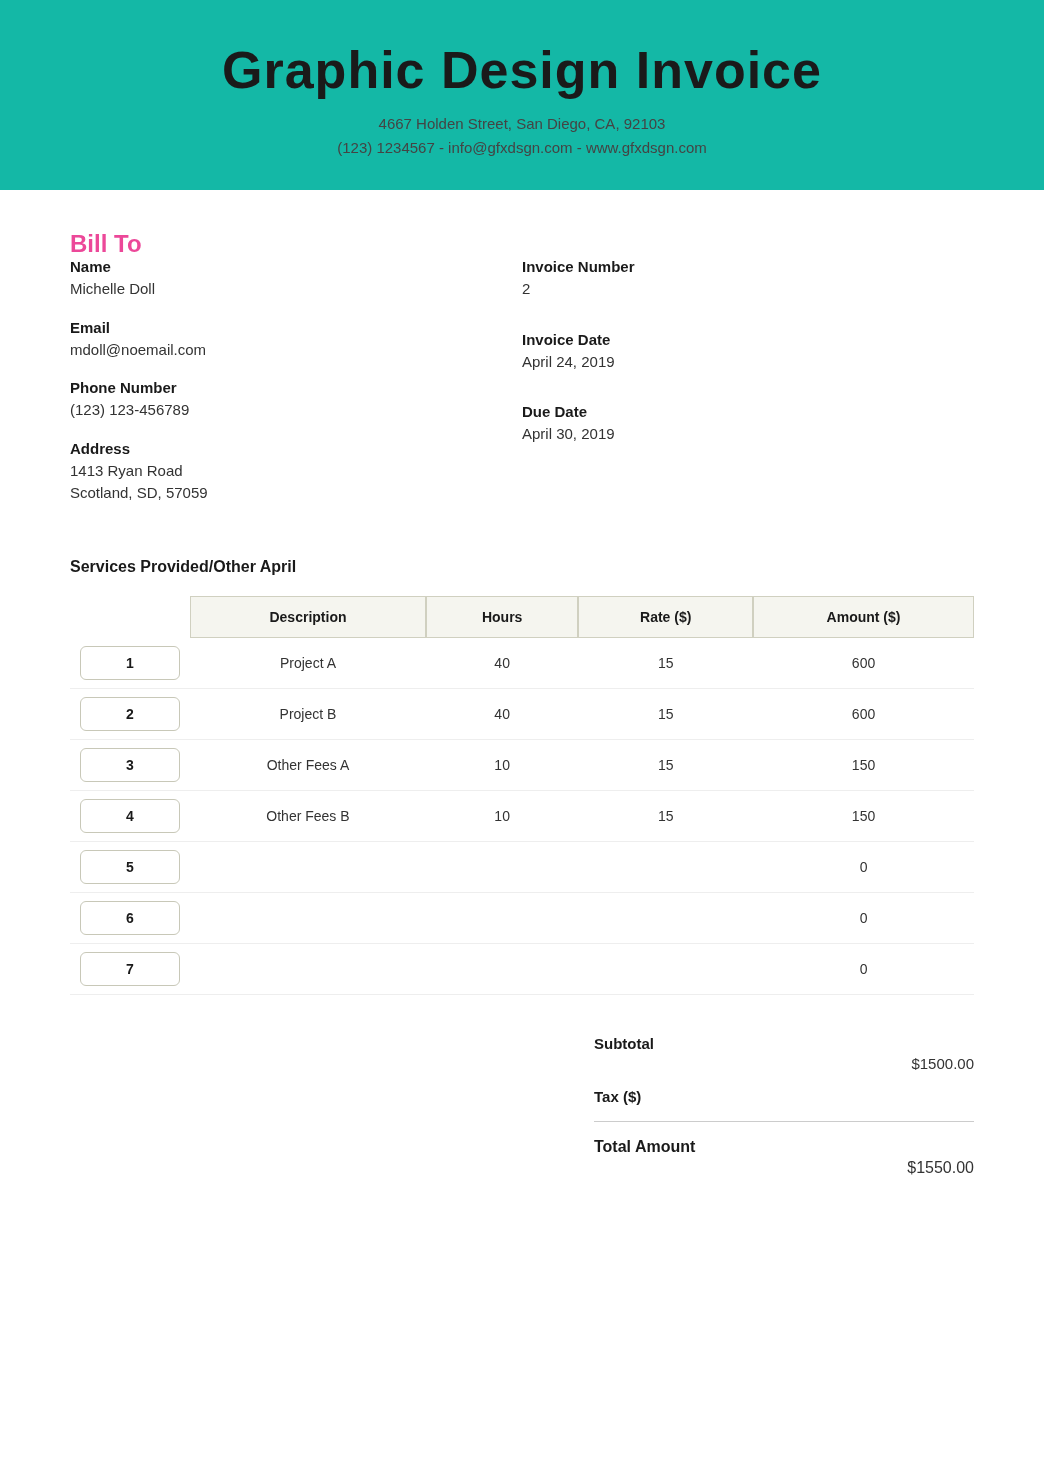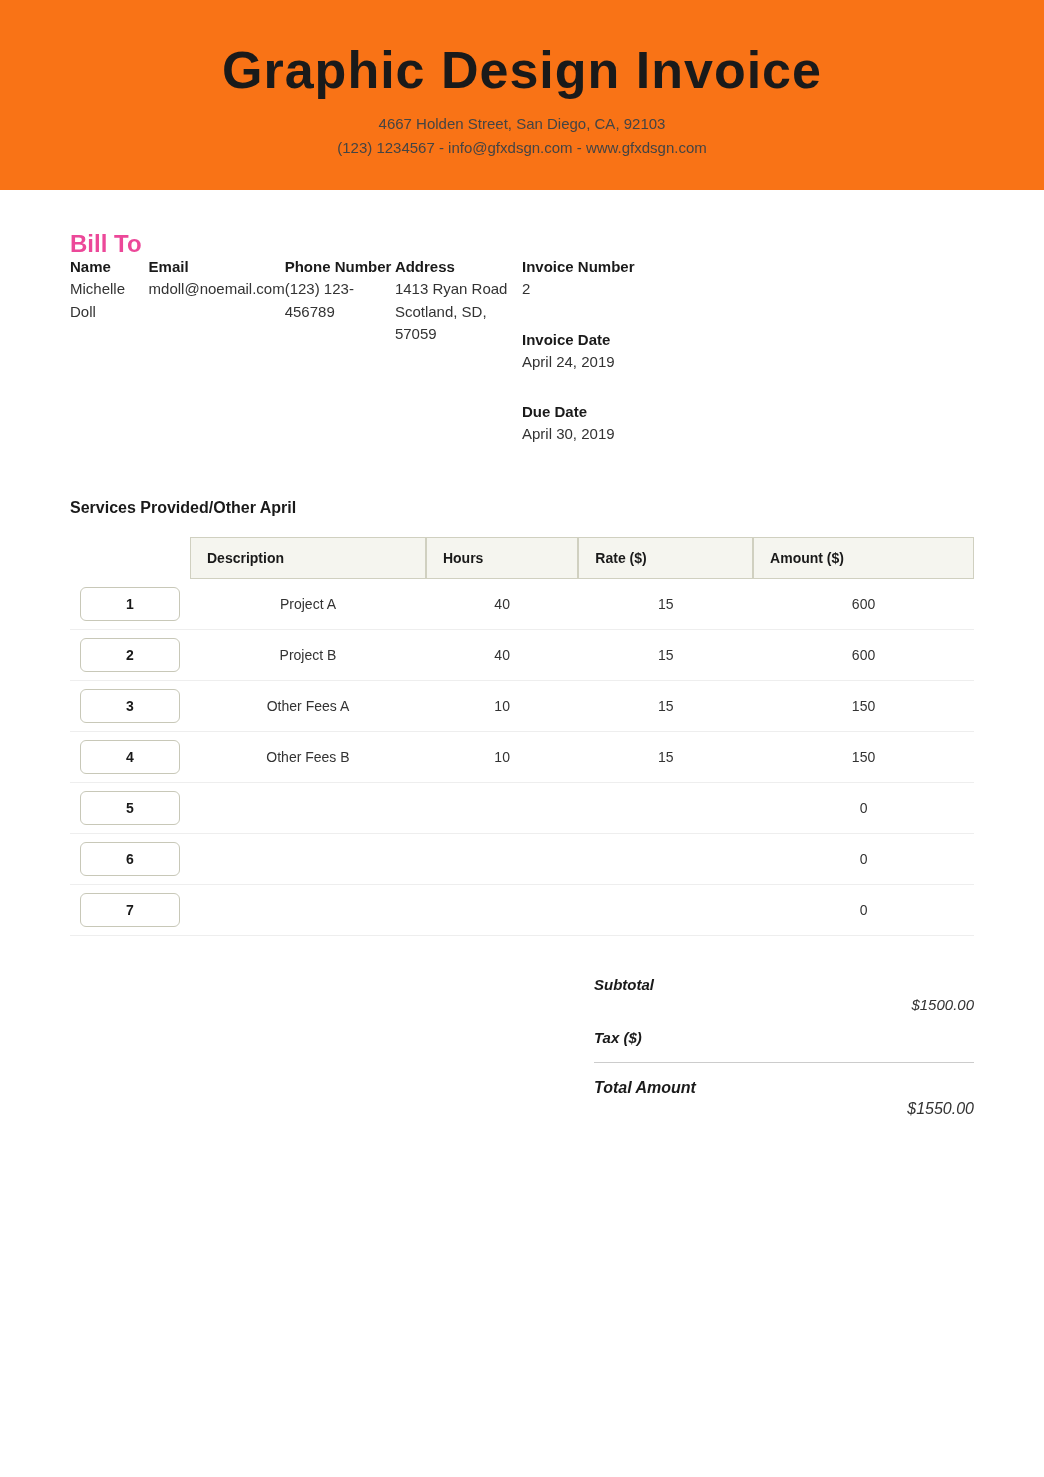--- a/index.html
+++ b/index.html
@@ -10,21 +10,21 @@
 
     body {
       font-family: 'Arial', sans-serif;
       background: #ffffff;
       color: #2c2c2c;
       width: 1044px;
       min-height: 1477px;
     }
 
     .header {
-      background-color: #f97316;
+      background-color: #14b8a6;
       text-align: center;
       padding: 40px 20px 30px 20px;
     }
 
     .header h1 {
       font-size: 52px;
       font-weight: 900;
       color: #1a1a1a;
       letter-spacing: 1px;
       margin-bottom: 12px;
@@ -51,21 +51,21 @@
     }
 
     .info-grid {
       display: grid;
       grid-template-columns: 1fr 1fr;
       gap: 0;
     }
 
     .info-left {
       display: flex;
-      flex-direction: row;
+      flex-direction: column;
       gap: 0;
     }
 
     .info-right {
       display: flex;
       flex-direction: column;
       gap: 12px;
     }
 
     .info-block {
@@ -102,21 +102,21 @@
       border-spacing: 0;
     }
 
     .services-table thead tr th {
       background-color: #f5f5ef;
       padding: 12px 16px;
       font-size: 14px;
       font-weight: 700;
       color: #1a1a1a;
       border: 1px solid #d0d0c0;
-      text-align: left;
+      text-align: center;
     }
 
     .services-table thead tr th:first-child {
       width: 120px;
       background-color: transparent;
       border: none;
     }
 
     .services-table tbody tr td {
       padding: 12px 16px;
@@ -150,21 +150,20 @@
       justify-content: flex-end;
       margin-top: 40px;
     }
 
     .totals-block {
       width: 380px;
     }
 
     .total-row {
       margin-bottom: 16px;
-      font-style: italic;
     }
 
     .total-label {
       font-weight: 700;
       font-size: 15px;
       color: #1a1a1a;
       margin-bottom: 3px;
     }
 
     .total-value {

